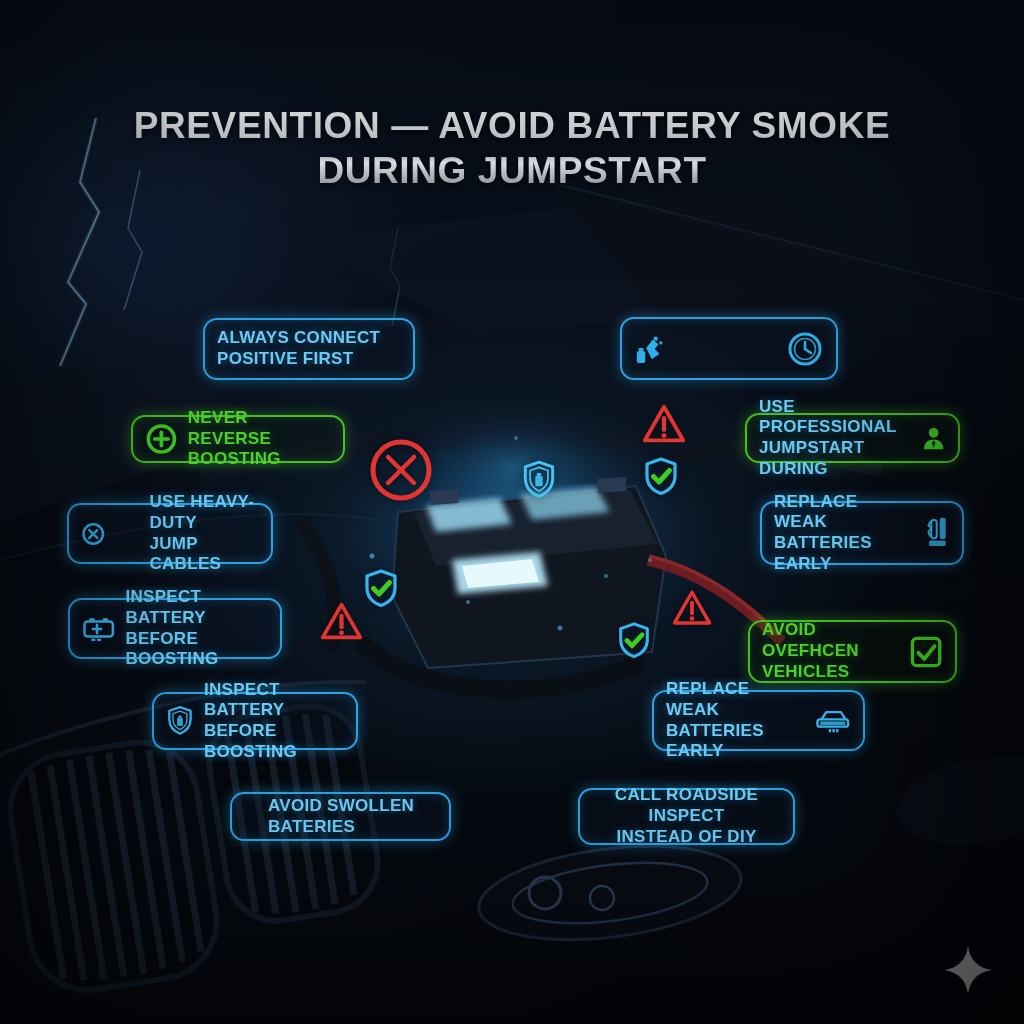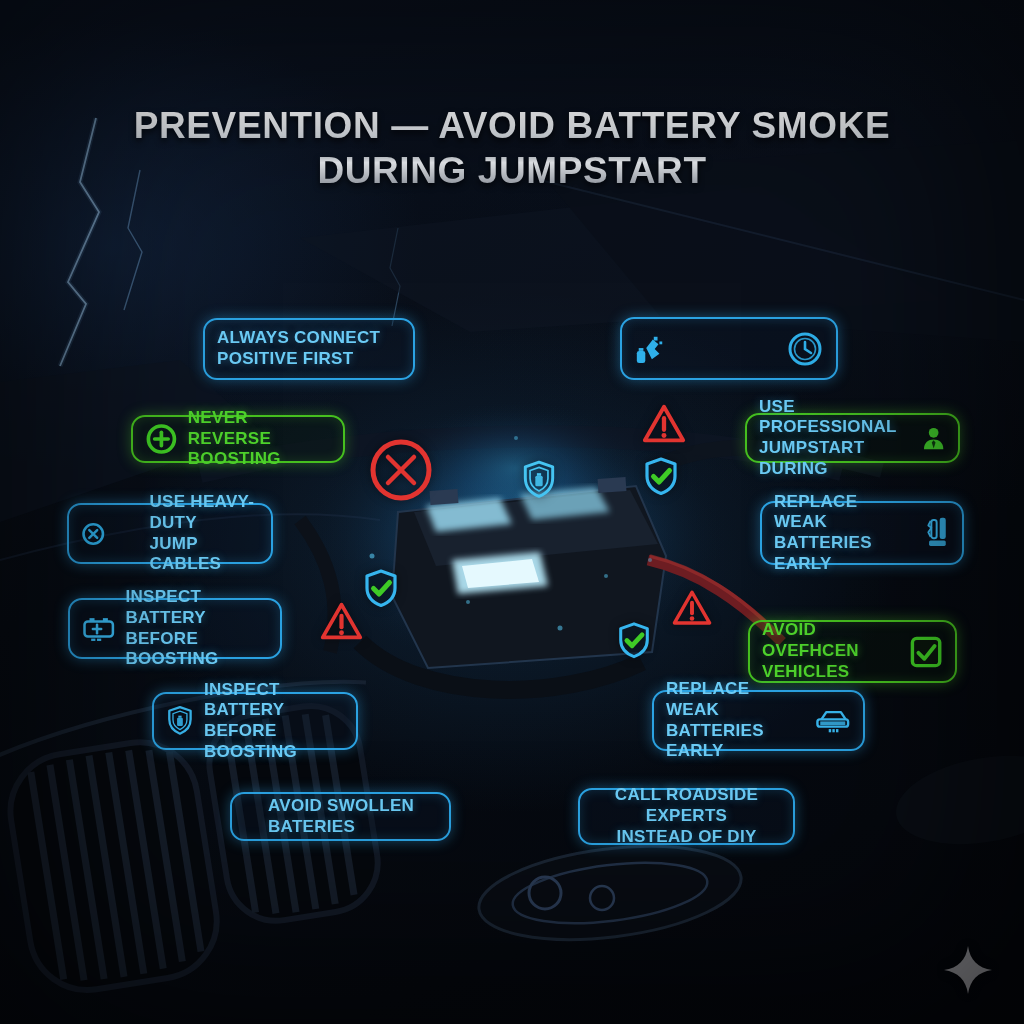--- a/index.html
+++ b/index.html
@@ -280,21 +280,21 @@
   </div>
 
   <div class="callout cyan c11">
     <div class="txt">
       <span>AVOID SWOLLEN BATERIES</span>
     </div>
   </div>
 
   <div class="callout cyan c12">
     <div class="txt">
-      <span>CALL ROADSIDE EXPERTS</span>
+      <span>CALL ROADSIDE INSPECT</span>
         <span>INSTEAD OF DIY</span>
     </div>
   </div>
 
   <svg class="fi" style="left:368px;top:437px" width="66" height="66" viewBox="0 0 66 66">
     <circle cx="33" cy="33" r="28" fill="none" stroke="#e23430" stroke-width="5"></circle>
     <line x1="20" y1="20" x2="46" y2="46" stroke="#e23430" stroke-width="4.5" stroke-linecap="round"></line>
     <line x1="46" y1="20" x2="20" y2="46" stroke="#e23430" stroke-width="4.5" stroke-linecap="round"></line>
   </svg>
 

